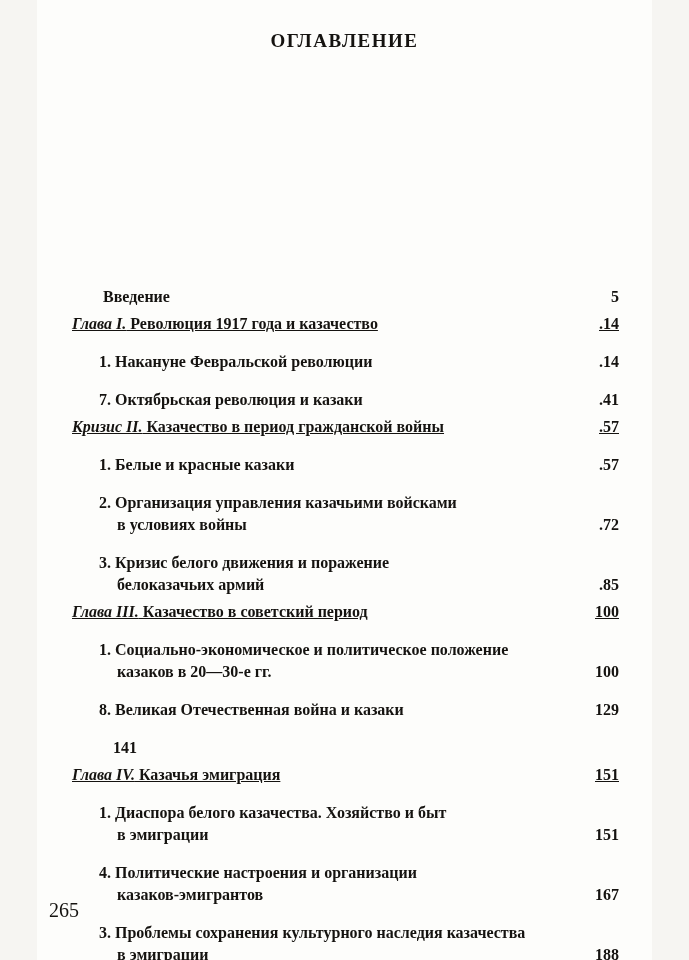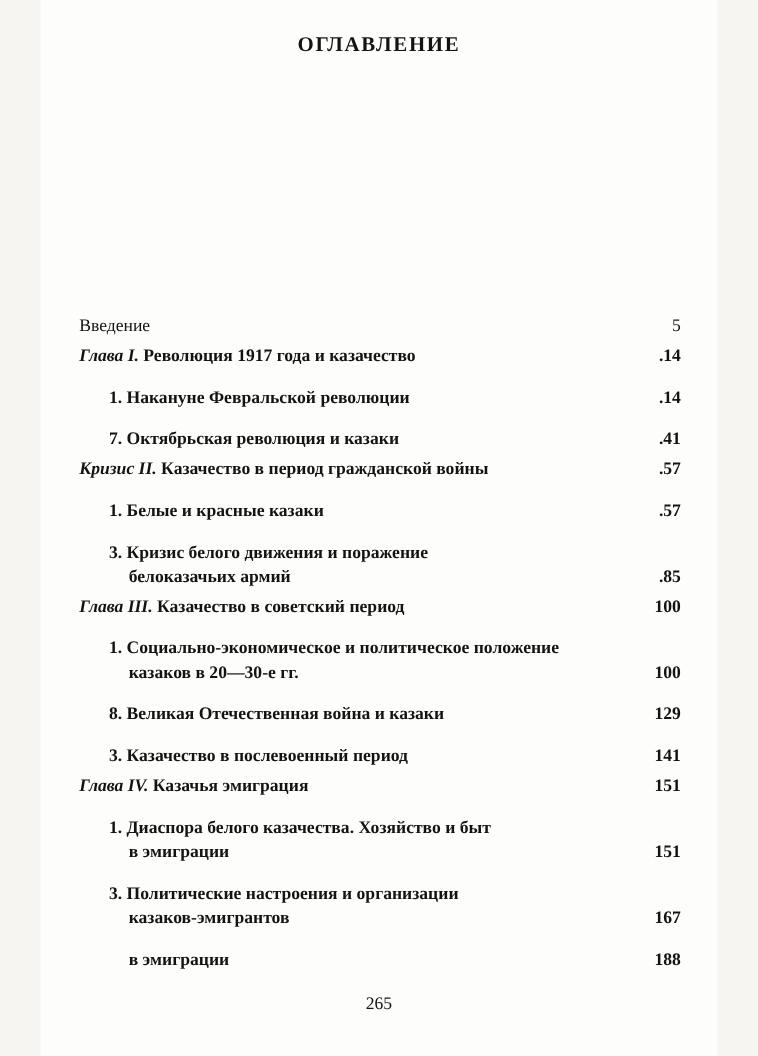--- a/index.html
+++ b/index.html
@@ -35,37 +35,37 @@
   }
   .toc-row {
     display: flex;
     justify-content: space-between;
     align-items: flex-end;
     font-size: 16px;
     line-height: 22px;
     margin-bottom: 5px;
   }
   .toc-row.sub { padding-left: 27px; font-weight: bold; margin-top: 16px; }
-  .toc-row.chapter { font-weight: bold; }
-  .toc-row.intro { font-weight: normal; }
+  .toc-row.chapter { font-weight: bold; text-decoration: underline; }
+  .toc-row.intro { font-weight: bold; margin-left: 31px; }
   .toc-text { flex: 1 1 auto; }
   .toc-text .lead { font-style: italic; }
   .toc-text .line2 { padding-left: 18px; }
   .toc-page {
     flex: 0 0 auto;
     margin-left: 14px;
     white-space: nowrap;
   }
   .footer {
     position: absolute;
     bottom: 38px;
-    left: 0;
+    left: 12px;
     width: 100%;
-    text-align: center;
-    font-size: 16px;
+    text-align: left;
+    font-size: 20px;
   }
 </style>
 </head>
 <body>
 
 <div class="page">
   <div class="title">ОГЛАВЛЕНИЕ</div>
 
   <div class="toc">
       <div class="toc-row intro">
@@ -99,20 +99,27 @@
         <div class="toc-page">.57</div>
       </div>
       <div class="toc-row sub">
         <div class="toc-text">
           <div class="line1">1. Белые и красные казаки</div>
         </div>
         <div class="toc-page">.57</div>
       </div>
       <div class="toc-row sub">
         <div class="toc-text">
+          <div class="line1">2. Организация управления казачьими войсками</div>
+          <div class="line2">в условиях войны</div>
+        </div>
+        <div class="toc-page">.72</div>
+      </div>
+      <div class="toc-row sub">
+        <div class="toc-text">
           <div class="line1">3. Кризис белого движения и поражение</div>
           <div class="line2">белоказачьих армий</div>
         </div>
         <div class="toc-page">.85</div>
       </div>
       <div class="toc-row chapter">
         <div class="toc-text">
           <div class="line1"><span class="lead">Глава III.</span> Казачество в советский период</div>
         </div>
         <div class="toc-page">100</div>
@@ -124,47 +131,45 @@
         </div>
         <div class="toc-page">100</div>
       </div>
       <div class="toc-row sub">
         <div class="toc-text">
           <div class="line1">8. Великая Отечественная война и казаки</div>
         </div>
         <div class="toc-page">129</div>
       </div>
       <div class="toc-row sub">
-        <div class="toc-text">
-          <div class="line1">3. Казачество в послевоенный период</div>
-        </div>
         <div class="toc-page">141</div>
       </div>
       <div class="toc-row chapter">
         <div class="toc-text">
           <div class="line1"><span class="lead">Глава IV.</span> Казачья эмиграция</div>
         </div>
         <div class="toc-page">151</div>
       </div>
       <div class="toc-row sub">
         <div class="toc-text">
           <div class="line1">1. Диаспора белого казачества. Хозяйство и быт</div>
           <div class="line2">в эмиграции</div>
         </div>
         <div class="toc-page">151</div>
       </div>
       <div class="toc-row sub">
         <div class="toc-text">
-          <div class="line1">3. Политические настроения и организации</div>
+          <div class="line1">4. Политические настроения и организации</div>
           <div class="line2">казаков-эмигрантов</div>
         </div>
         <div class="toc-page">167</div>
       </div>
       <div class="toc-row sub">
         <div class="toc-text">
+          <div class="line1">3. Проблемы сохранения культурного наследия казачества</div>
           <div class="line2">в эмиграции</div>
         </div>
         <div class="toc-page">188</div>
       </div>
     </div>
 
   <div class="footer">265</div>
 </div>
 
 </body></html>

